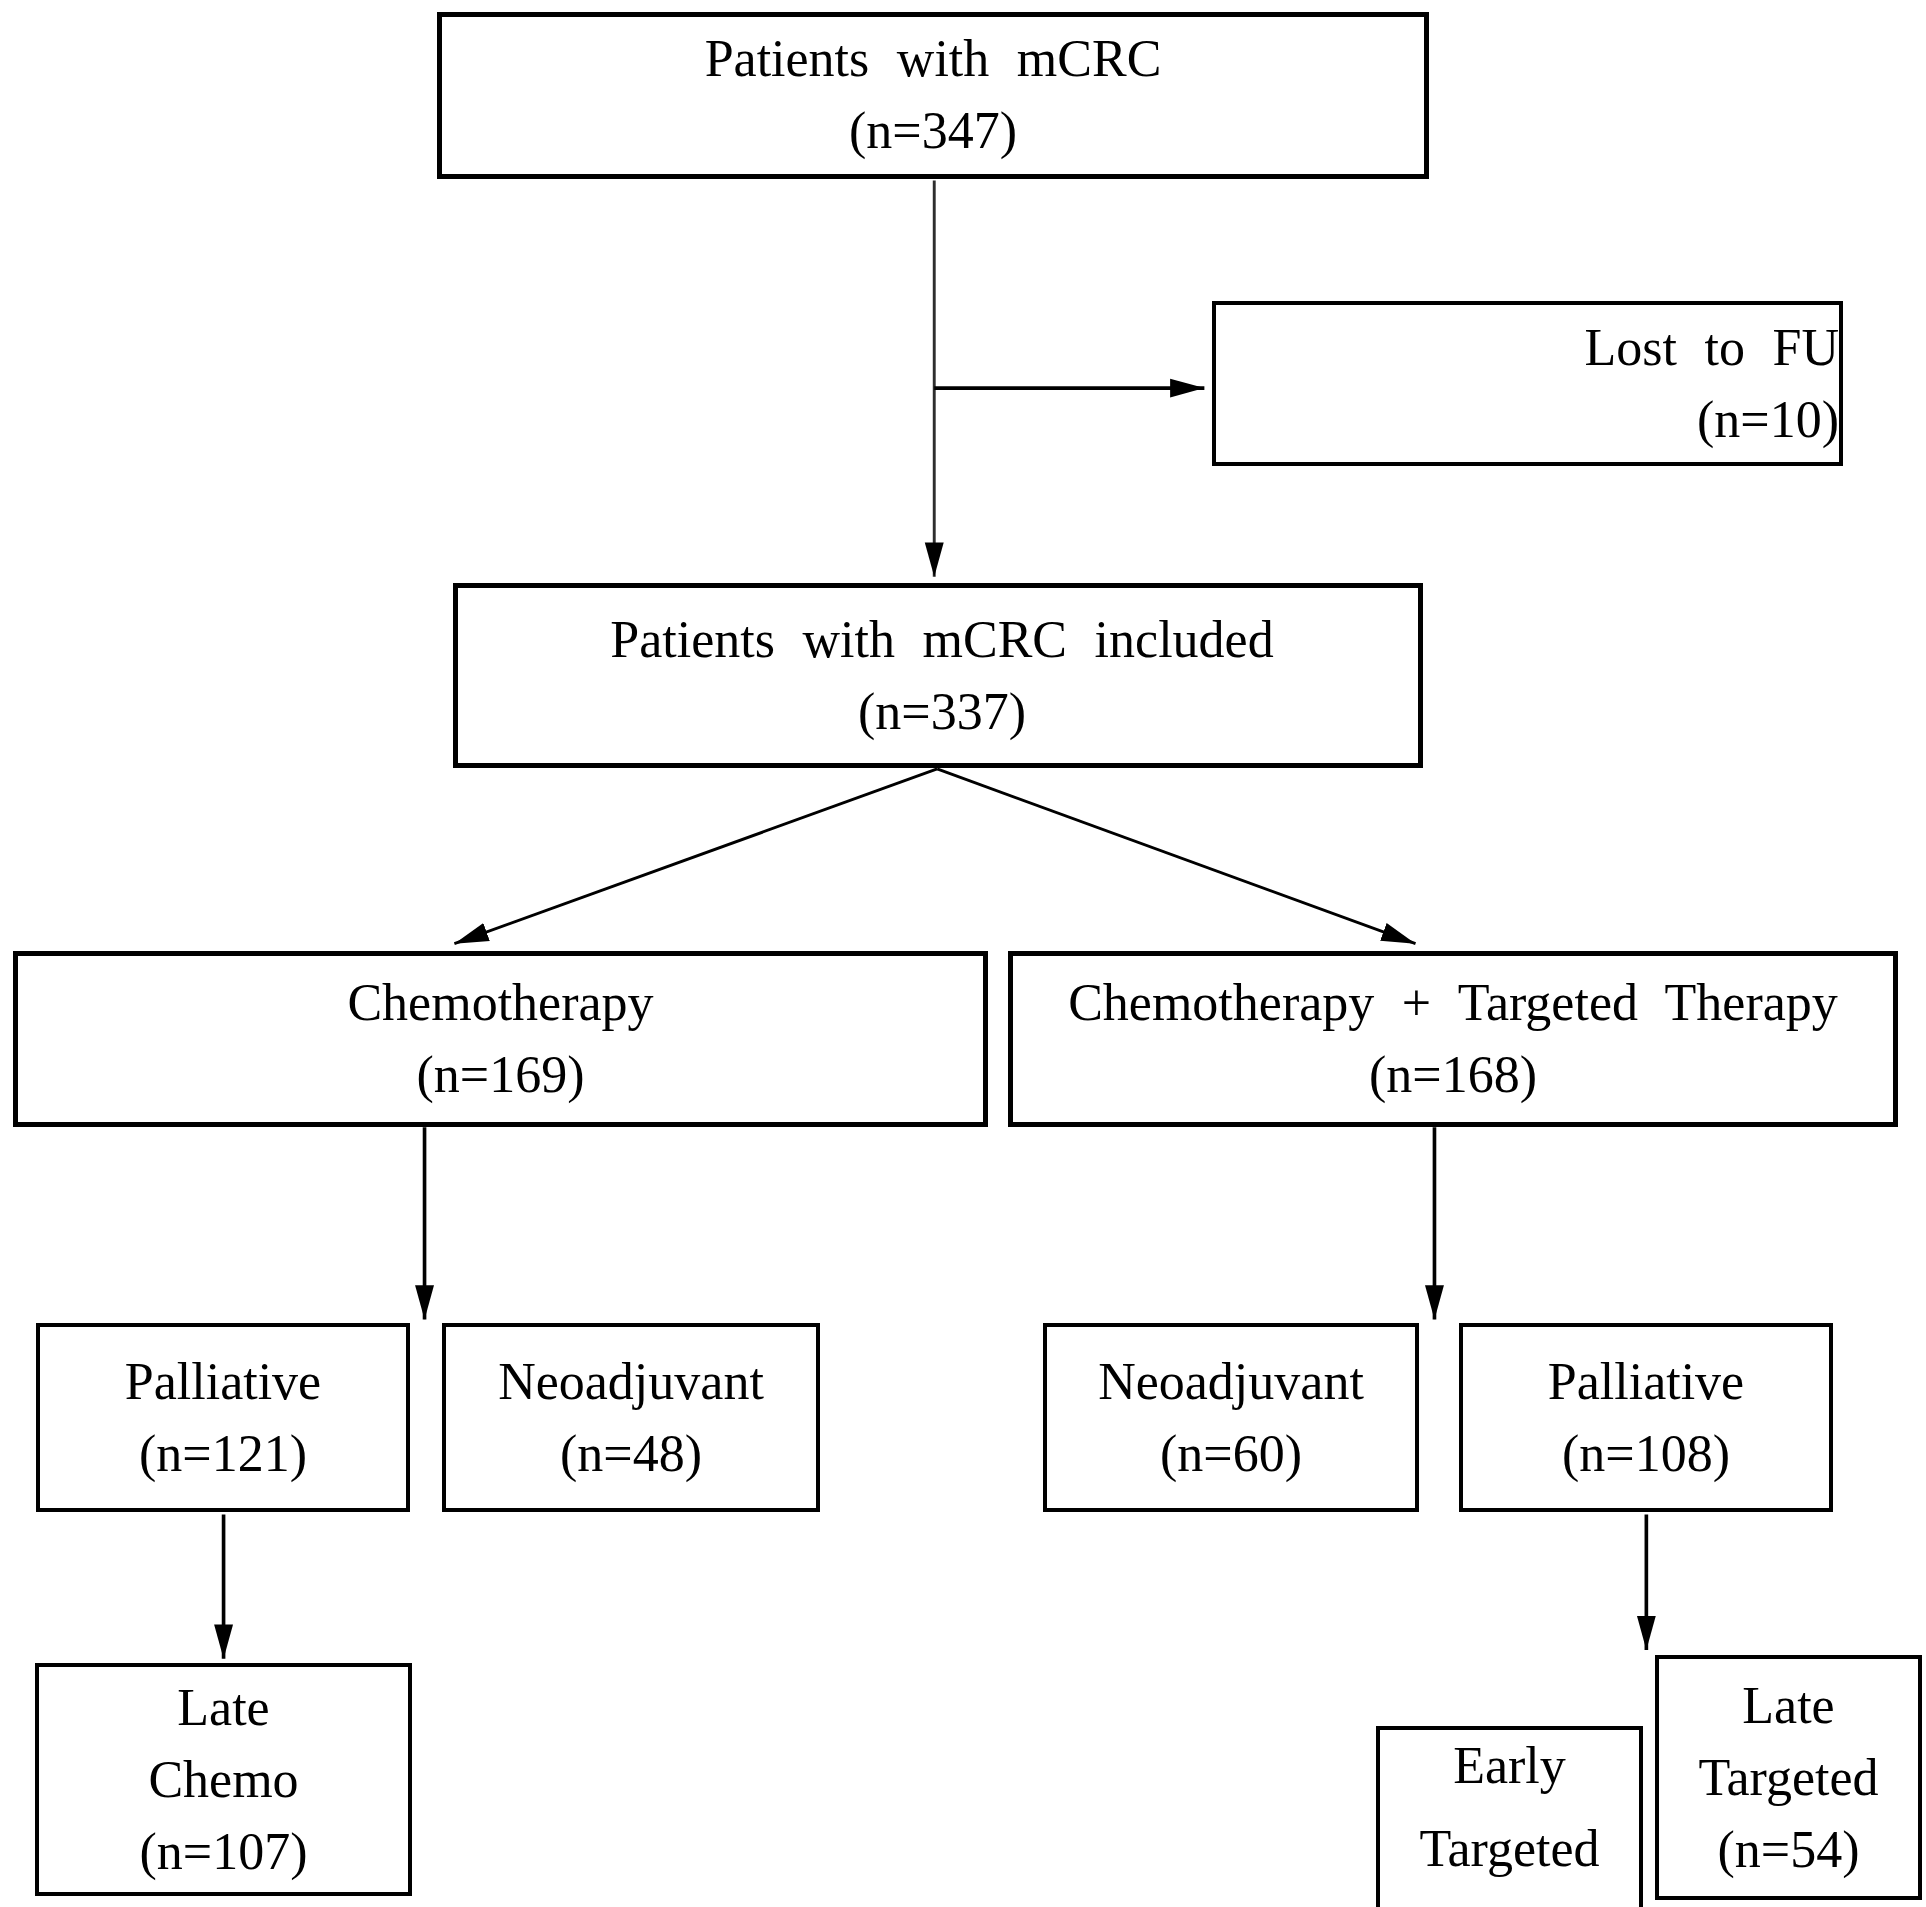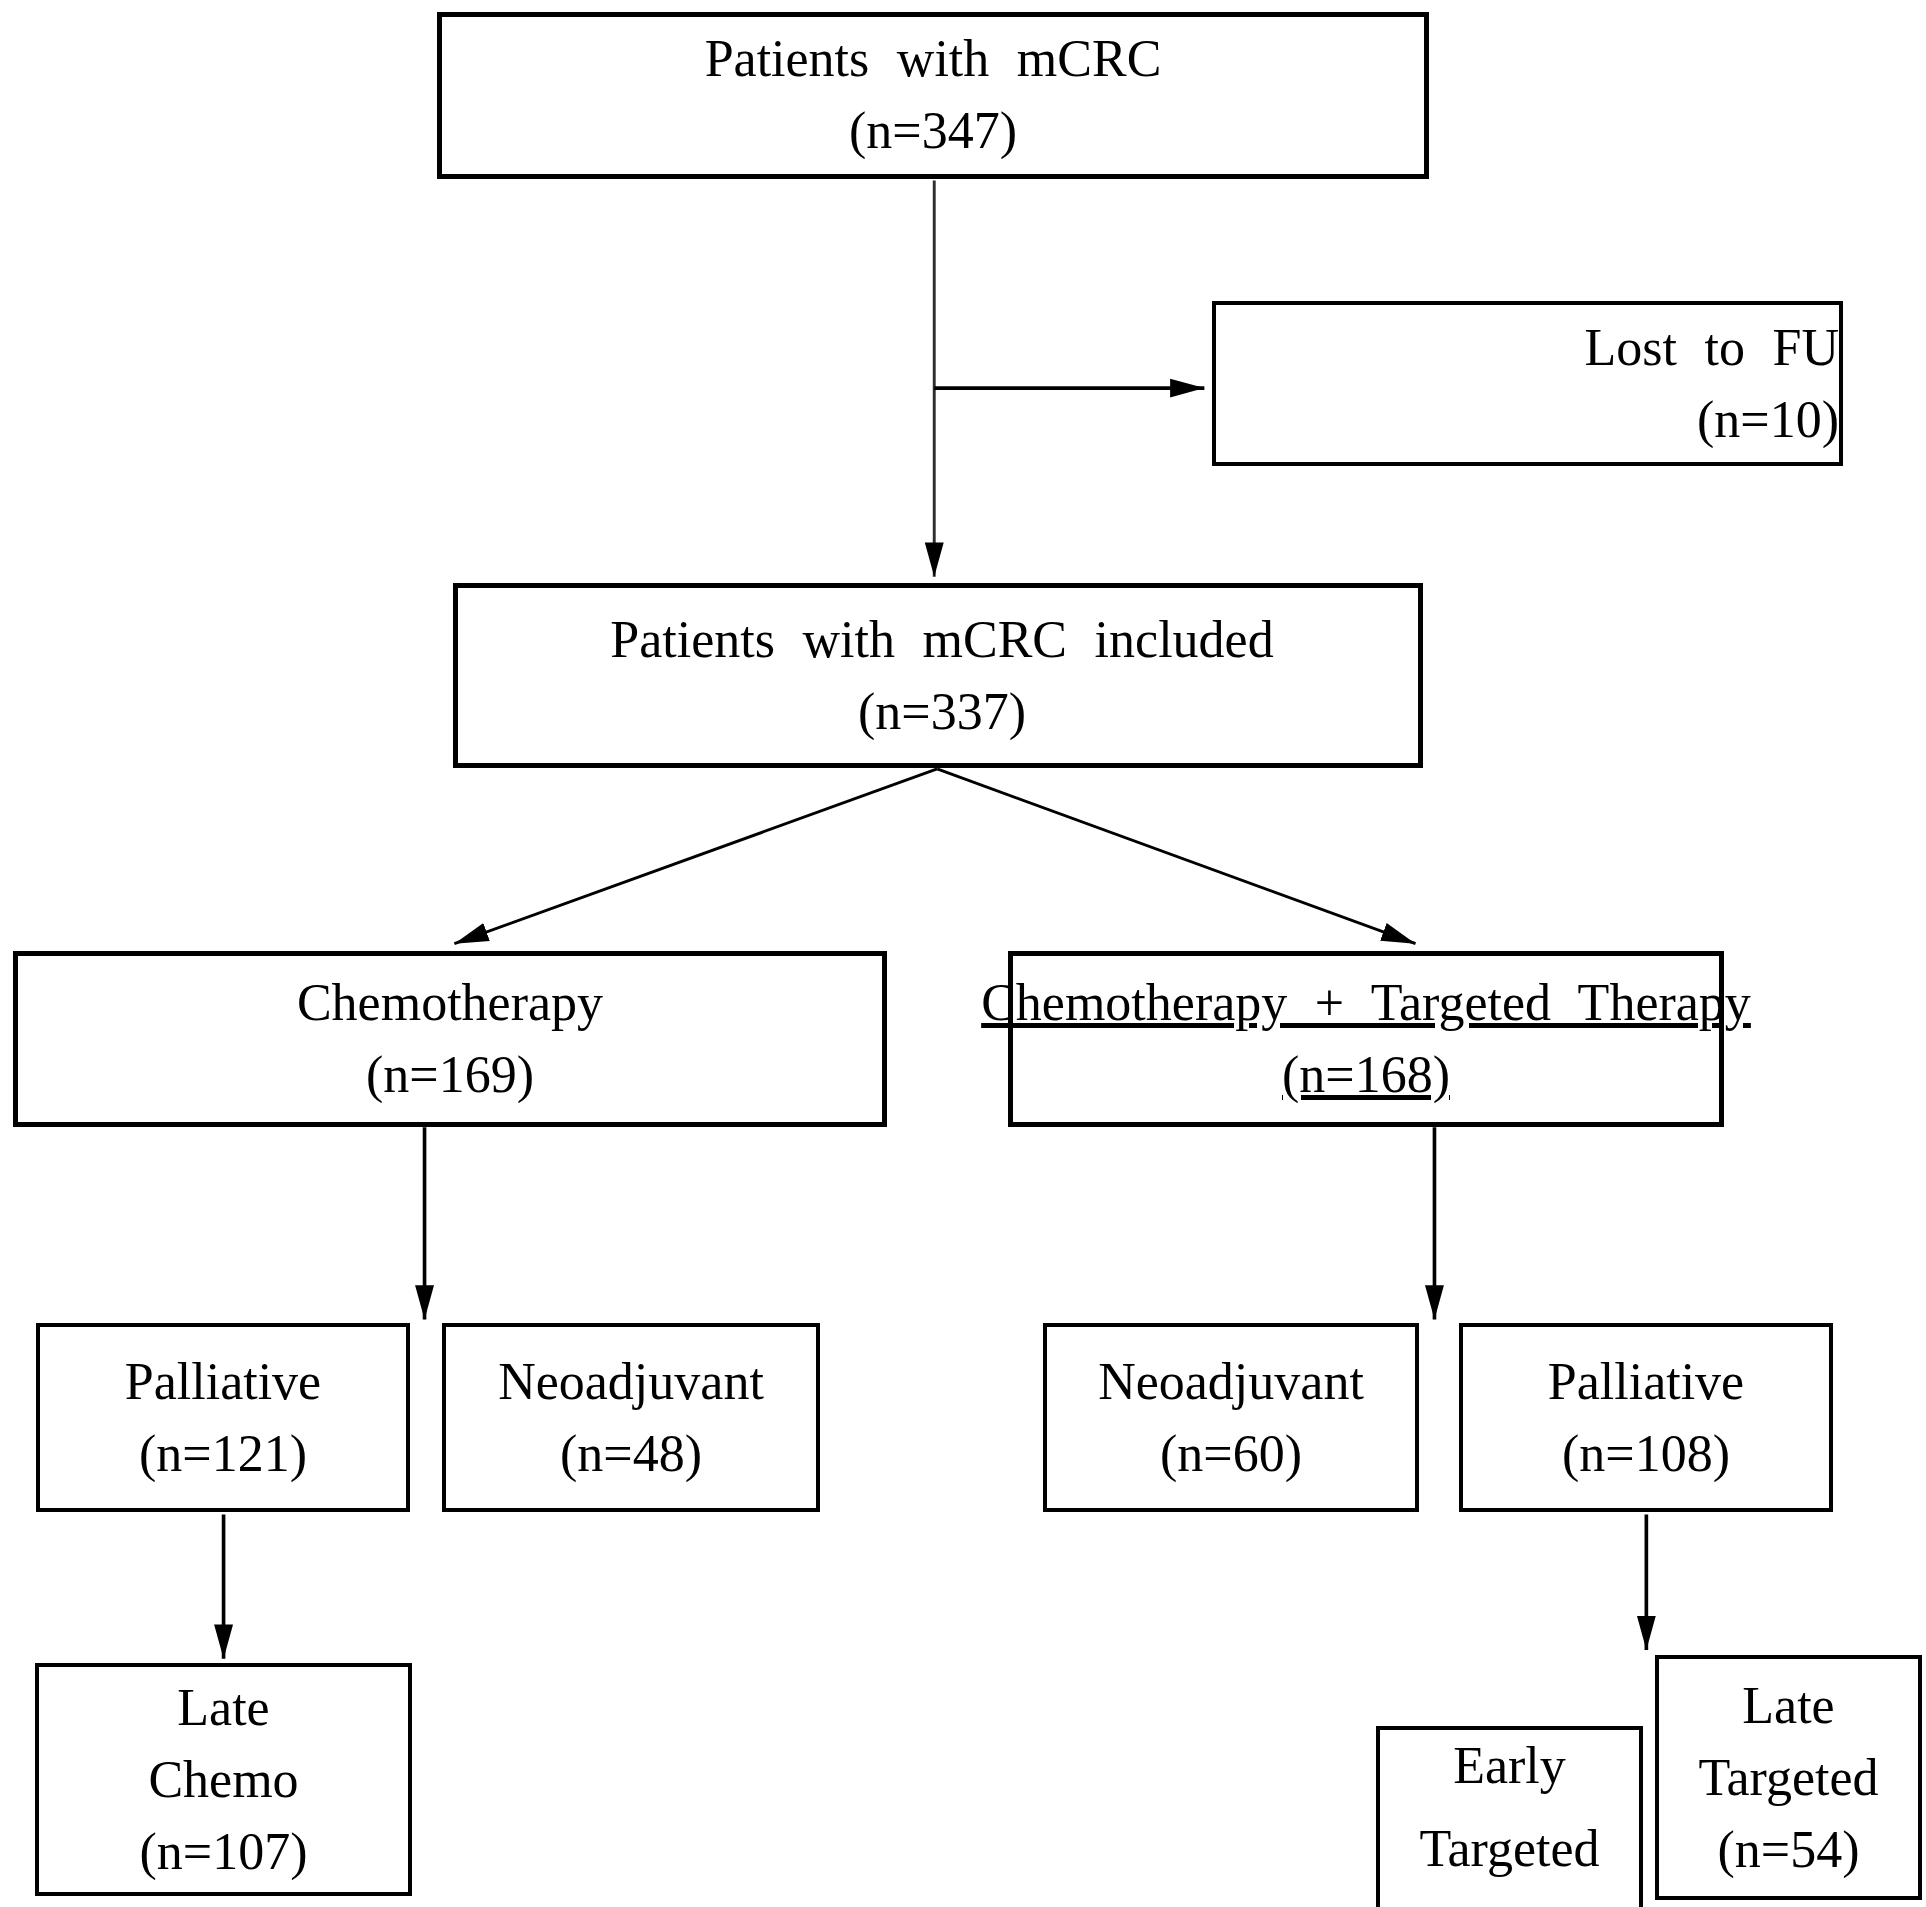--- a/index.html
+++ b/index.html
@@ -76,26 +76,26 @@
   <div class="node" style="left:1212px; top:301px; width:631px; height:165px;align-items:flex-end;">
     <span class="ln">Lost to FU</span>
     <span class="ln">(n=10)</span>
   </div>
 
   <div class="node wide" style="left:453px; top:583px; width:970px; height:185px;padding-left:8px;">
     <span class="ln">Patients with mCRC included</span>
     <span class="ln">(n=337)</span>
   </div>
 
-  <div class="node wide" style="left:13px; top:951px; width:874px; height:176px;">
+  <div class="node wide" style="left:13px; top:951px; width:975px; height:176px;">
     <span class="ln">Chemotherapy</span>
     <span class="ln">(n=169)</span>
   </div>
 
-  <div class="node wide" style="left:1008px; top:951px; width:716px; height:176px;text-decoration:underline;">
+  <div class="node wide" style="left:1008px; top:951px; width:890px; height:176px;">
     <span class="ln">Chemotherapy + Targeted Therapy</span>
     <span class="ln">(n=168)</span>
   </div>
 
   <div class="node" style="left:36px; top:1323px; width:374px; height:189px;">
     <span class="ln">Palliative</span>
     <span class="ln">(n=121)</span>
   </div>
 
   <div class="node" style="left:442px; top:1323px; width:378px; height:189px;">

